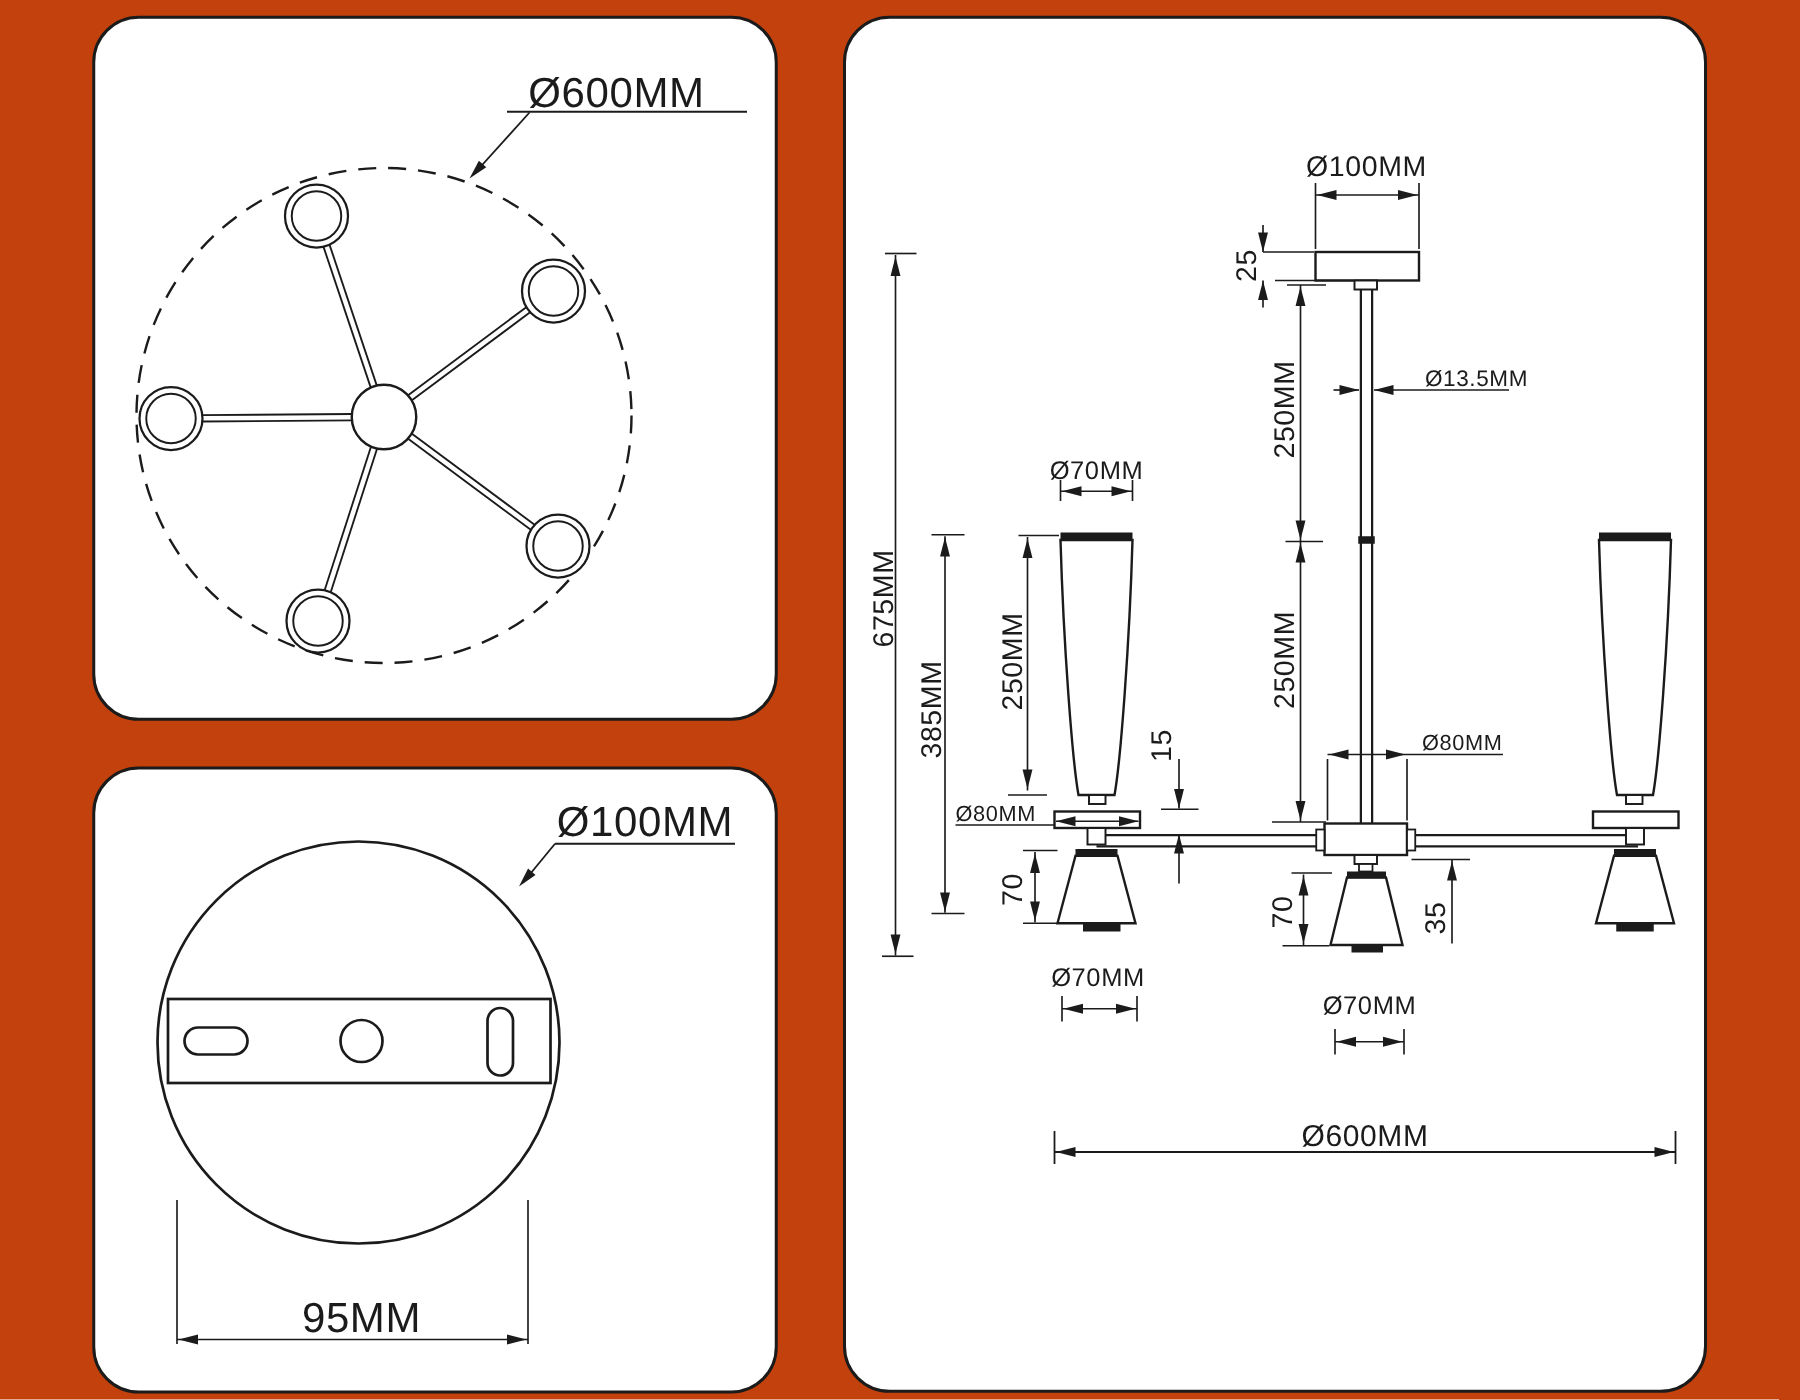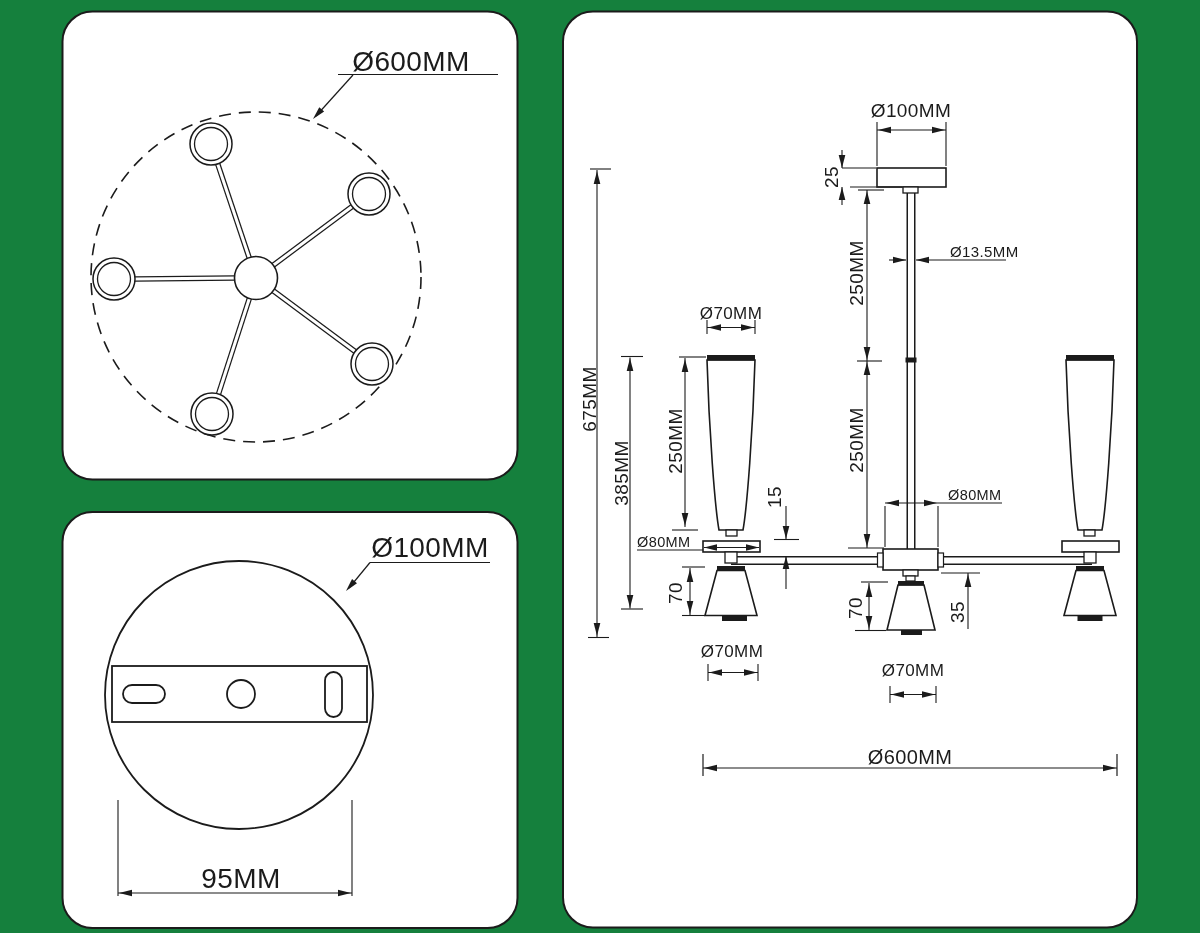--- a/index.html
+++ b/index.html
@@ -1,16 +1,16 @@
 <!DOCTYPE html>
 <html><head>
 <meta charset="utf-8">
 <style>
   html,body{margin:0;padding:0;background:#ffffff;}
-  .stage{width:1200px;height:933px;position:relative;background:#15803d;}
+  .stage{width:1200px;height:933px;position:relative;background:#c2410c;}
   svg{display:block;}
   text{
     font-family:"Liberation Sans", sans-serif;
     fill:#1b1b1b;
     letter-spacing:0.4px;
   }
   .t28{font-size:28px;}
   .t20{font-size:20px;}
   .t19{font-size:19px;}
   .t17{font-size:17px;}

